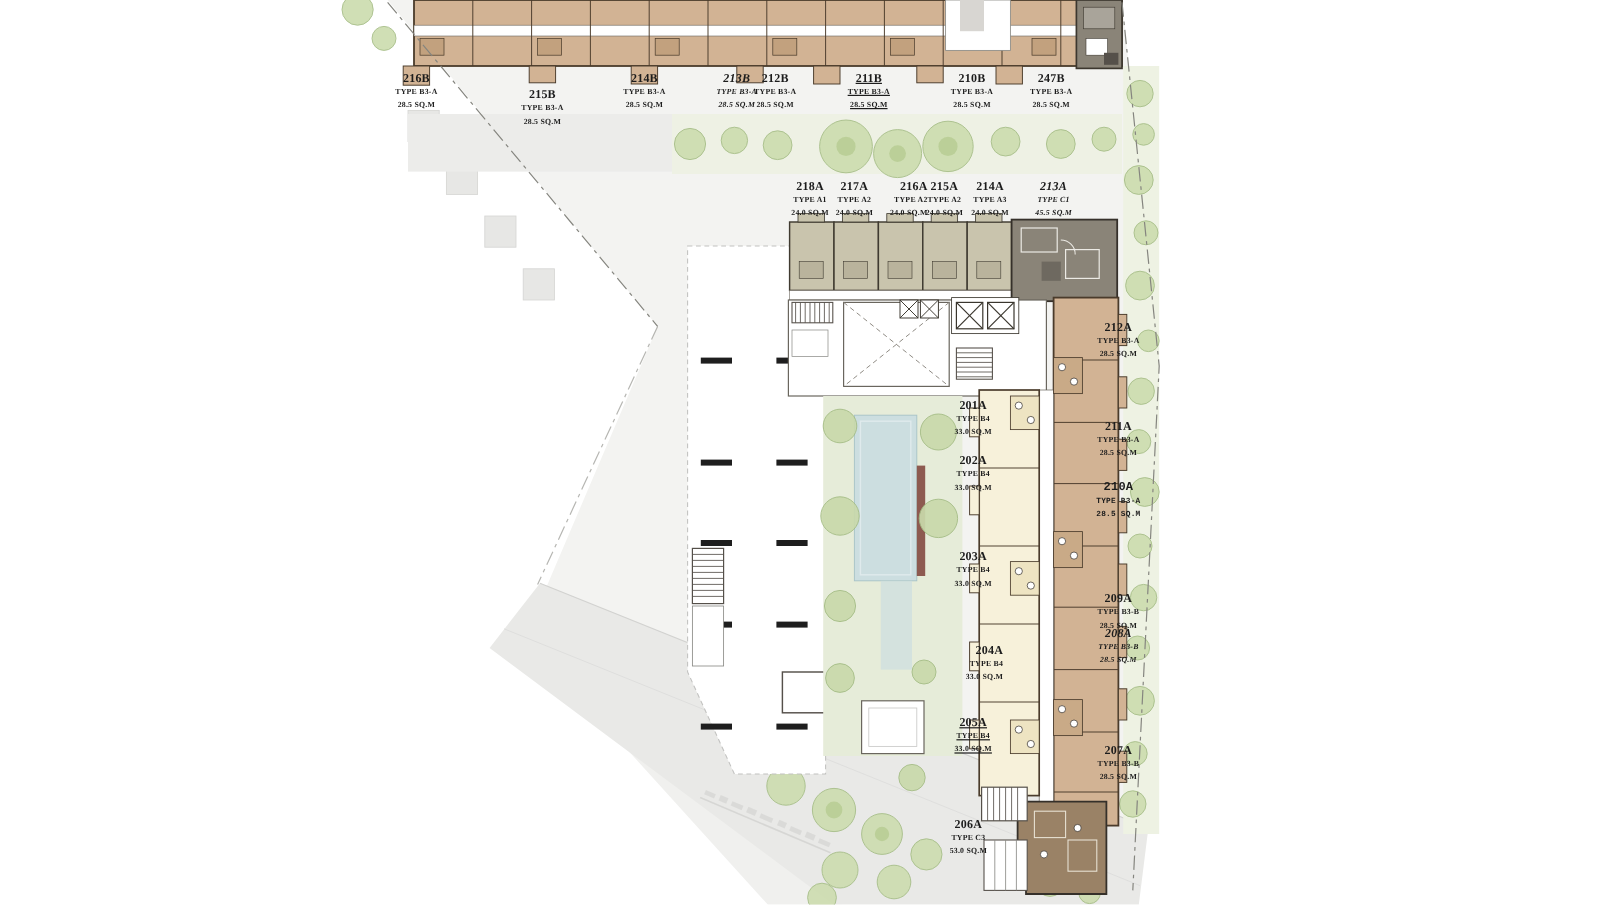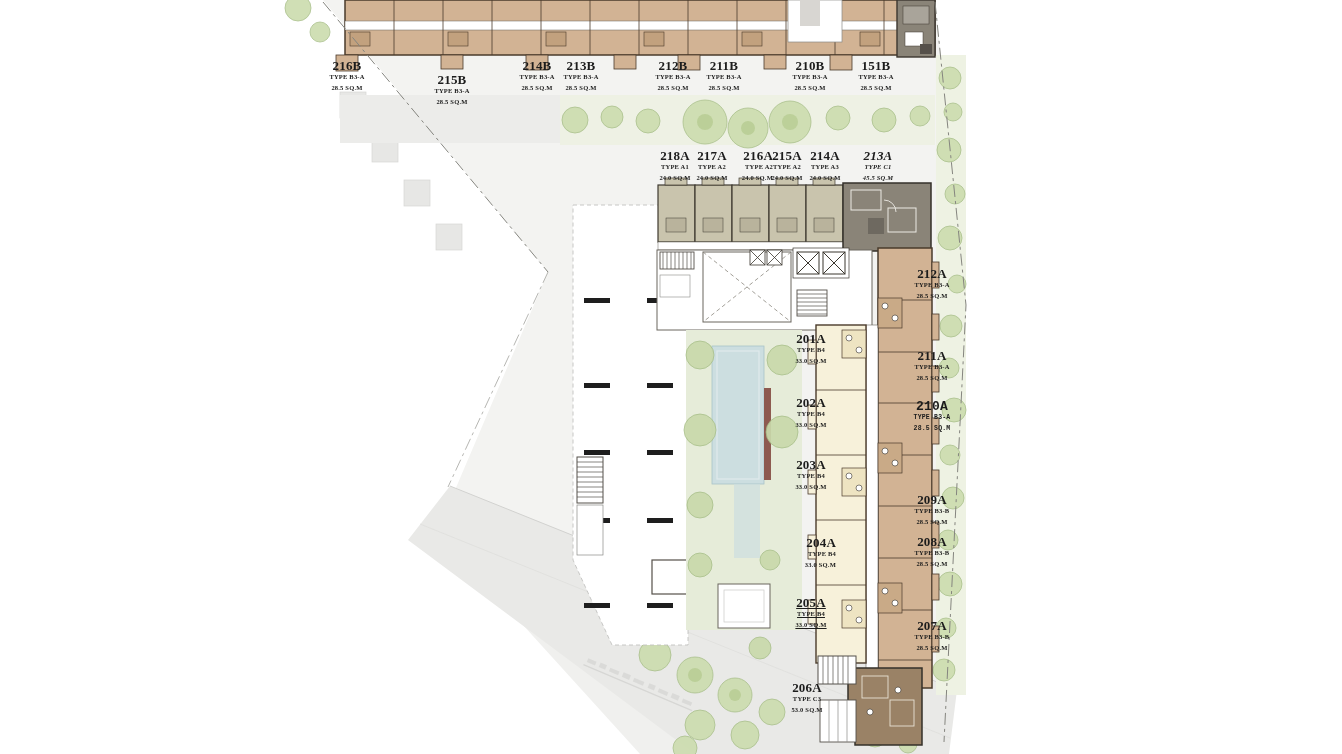--- a/index.html
+++ b/index.html
@@ -1,56 +1,56 @@
 <!DOCTYPE html>
 <html><head>
 <meta charset="utf-8">
 <style>
   html,body{margin:0;padding:0;background:#ffffff;}
   #stage{position:relative;width:1342px;height:754px;overflow:hidden;background:#ffffff;
          font-family:"Liberation Serif", serif;}
   #plan-svg{position:absolute;left:0;top:0;}
   .unit-label{position:absolute;width:62px;text-align:center;color:#1c1c1c;pointer-events:none;}
-  .unit-label .u-id{font-size:13px;font-weight:700;line-height:11px;letter-spacing:.2px;}
+  .unit-label .u-id{font-size:10px;font-weight:700;line-height:11px;letter-spacing:.2px;}
   .unit-label .u-type{font-size:6.5px;font-weight:700;line-height:11px;letter-spacing:.2px;}
   .unit-label .u-area{font-size:6.5px;font-weight:700;line-height:11px;letter-spacing:.2px;}
 
   
   .top-list .unit-label{top:60px;}
   .top-list .unit-label:nth-child(1){left:316px;}
   .top-list .unit-label:nth-child(2){left:421px;margin-top:14px;}
   .top-list .unit-label:nth-child(3){left:506px;}
-  .top-list .unit-label:nth-child(4){left:550px;}
-  .top-list .unit-label:nth-child(5){left:642px;}
-  .top-list .unit-label:nth-child(6){left:693px;}
+  .top-list .unit-label:nth-child(4){left:583px;font-style:italic;}
+  .top-list .unit-label:nth-child(5){left:615px;}
+  .top-list .unit-label:nth-child(6){left:693px;text-decoration:underline;}
   .top-list .unit-label:nth-child(7){left:779px;}
   .top-list .unit-label:nth-child(8){left:845px;}
 
   
   .a-list .unit-label{top:150px;width:46px;}
   .a-list .unit-label:nth-child(1){left:652px;}
   .a-list .unit-label:nth-child(2){left:689px;}
   .a-list .unit-label:nth-child(3){left:727px;text-align:right;}
   .a-list .unit-label:nth-child(4){left:764px;}
   .a-list .unit-label:nth-child(5){left:802px;}
   .a-list .unit-label:nth-child(6){left:852px;width:52px;font-style:italic;}
 
   
   .right-list .unit-label{left:905px;width:54px;}
   .right-list .unit-label:nth-child(1){top:268px;}
   .right-list .unit-label:nth-child(2){top:350px;}
   .right-list .unit-label:nth-child(3){top:401px;font-family:Liberation Mono, monospace;}
   .right-list .unit-label:nth-child(4){top:462px;margin-top:32px;}
-  .right-list .unit-label:nth-child(5){top:536px;}
+  .right-list .unit-label:nth-child(5){top:523px;font-style:italic;}
   .right-list .unit-label:nth-child(6){top:620px;}
 
   
   .left-list .unit-label{left:786px;width:50px;}
   .left-list .unit-label:nth-child(1){top:333px;}
-  .left-list .unit-label:nth-child(2){top:397px;}
+  .left-list .unit-label:nth-child(2){top:379px;}
   .left-list .unit-label:nth-child(3){top:459px;}
   .left-list .unit-label:nth-child(4){top:537px;text-align:right;}
   .left-list .unit-label:nth-child(5){top:597px;text-decoration:underline;}
   .left-list .unit-label:nth-child(6){top:682px;left:782px;}
 </style>
 </head>
 <body>
 
 <div id="stage">
 
@@ -424,21 +424,21 @@
       <div class="u-id">211B</div>
       <div class="u-type">TYPE B3-A</div>
       <div class="u-area">28.5 SQ.M</div>
     </div>
       <div class="unit-label">
       <div class="u-id">210B</div>
       <div class="u-type">TYPE B3-A</div>
       <div class="u-area">28.5 SQ.M</div>
     </div>
       <div class="unit-label">
-      <div class="u-id">151B</div>
+      <div class="u-id">247B</div>
       <div class="u-type">TYPE B3-A</div>
       <div class="u-area">28.5 SQ.M</div>
     </div>
     </div>
 
   <div class="a-list">
       <div class="unit-label">
       <div class="u-id">218A</div>
       <div class="u-type">TYPE A1</div>
       <div class="u-area">24.0 SQ.M</div>

